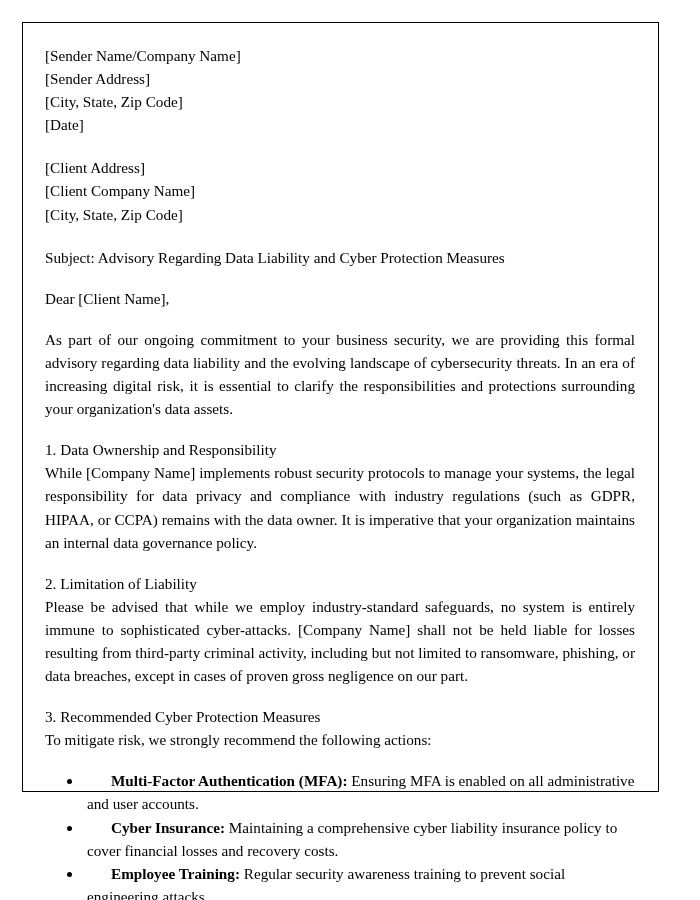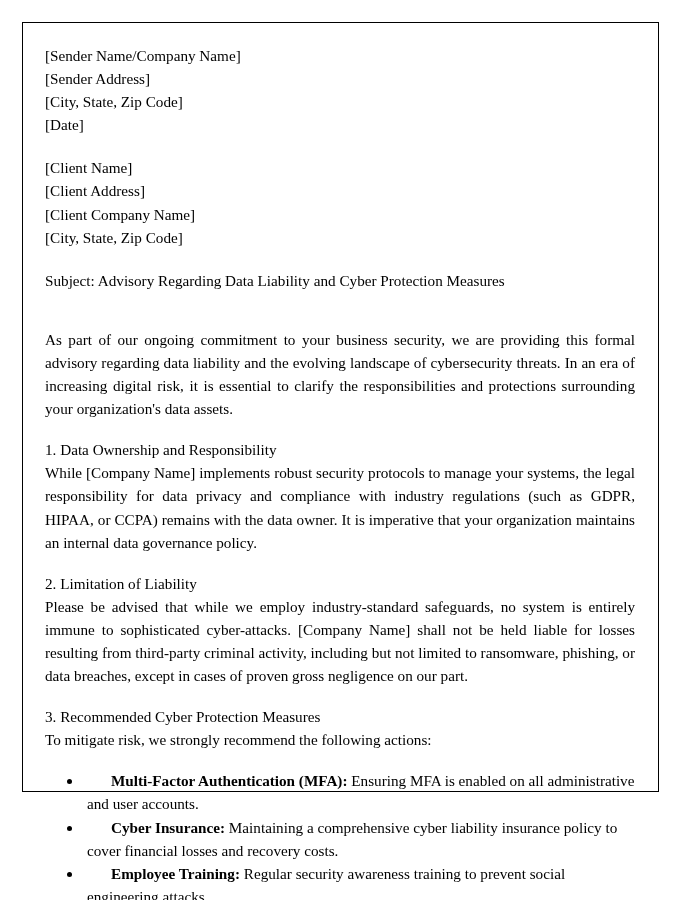--- a/index.html
+++ b/index.html
@@ -110,32 +110,32 @@
     <div class="block">
       <div class="addr-line">[Sender Name/Company Name]</div>
       <div class="addr-line">[Sender Address]</div>
       <div class="addr-line">[City, State, Zip Code]</div>
       <div class="addr-line">[Date]</div>
     </div>
 
     <div class="gap-lg"></div>
 
     <div class="block">
-      <div class="addr-line">[Client Name]</div>
       <div class="addr-line">[Client Address]</div>
       <div class="addr-line">[Client Company Name]</div>
       <div class="addr-line">[City, State, Zip Code]</div>
     </div>
 
     <div class="gap-lg"></div>
 
     <div class="subject">Subject: Advisory Regarding Data Liability and Cyber Protection Measures</div>
 
     <div class="gap-md"></div>
 
+    <div>Dear [Client Name],</div>
 
     <div class="gap-md"></div>
 
     <div class="para">As part of our ongoing commitment to your business security, we are providing this formal advisory regarding data liability and the evolving landscape of cybersecurity threats. In an era of increasing digital risk, it is essential to clarify the responsibilities and protections surrounding your organization's data assets.</div>
 
     <div class="gap-md"></div>
 
     <div class="section-head">1. Data Ownership and Responsibility</div>
     <div class="para">While [Company Name] implements robust security protocols to manage your systems, the legal responsibility for data privacy and compliance with industry regulations (such as GDPR, HIPAA, or CCPA) remains with the data owner. It is imperative that your organization maintains an internal data governance policy.</div>
 

